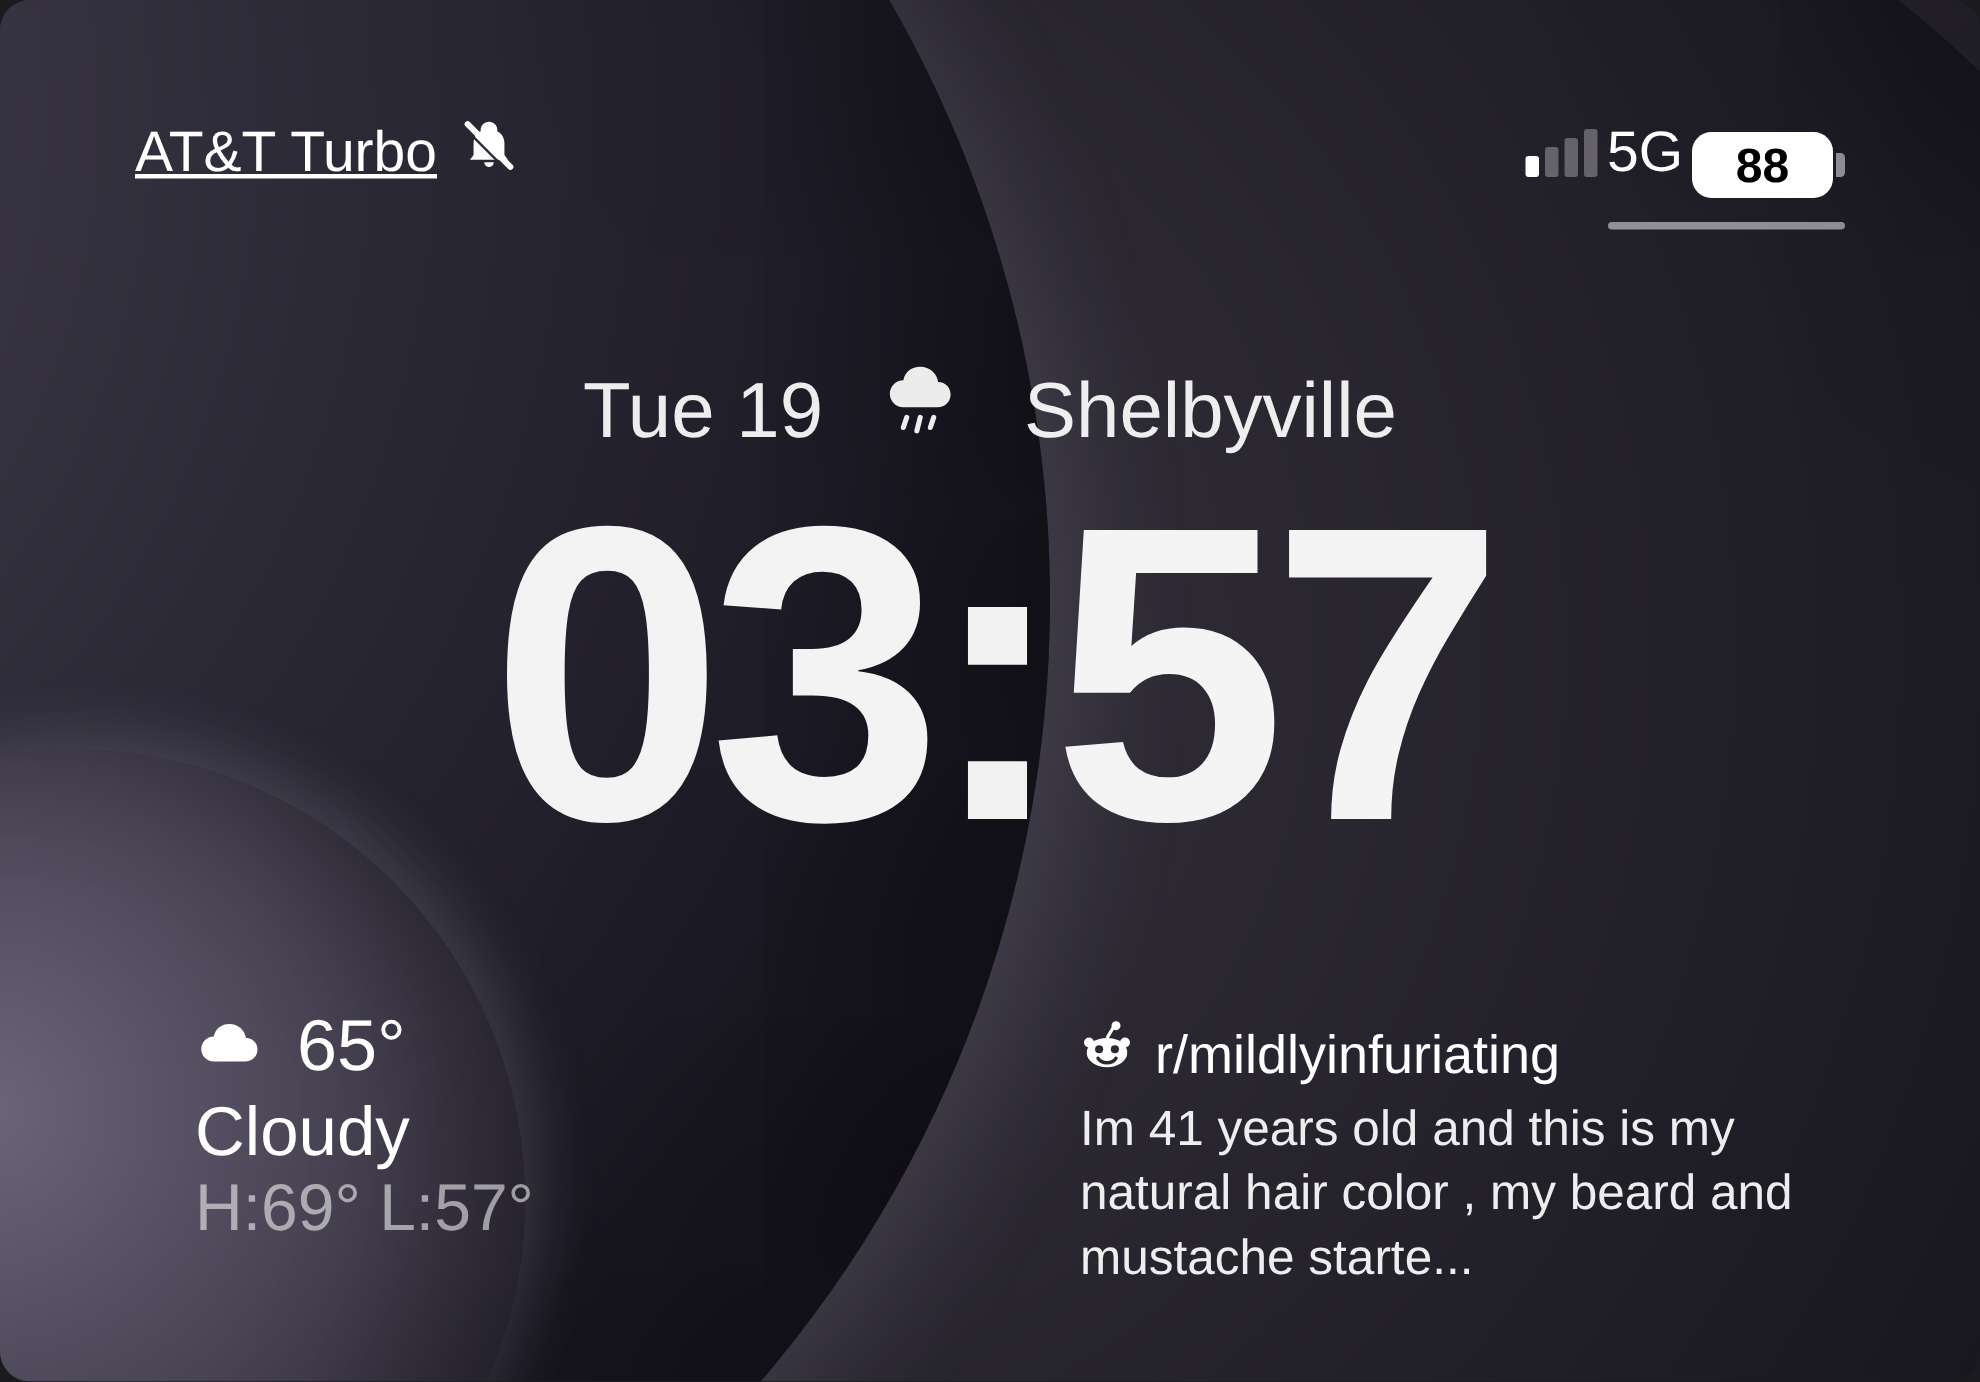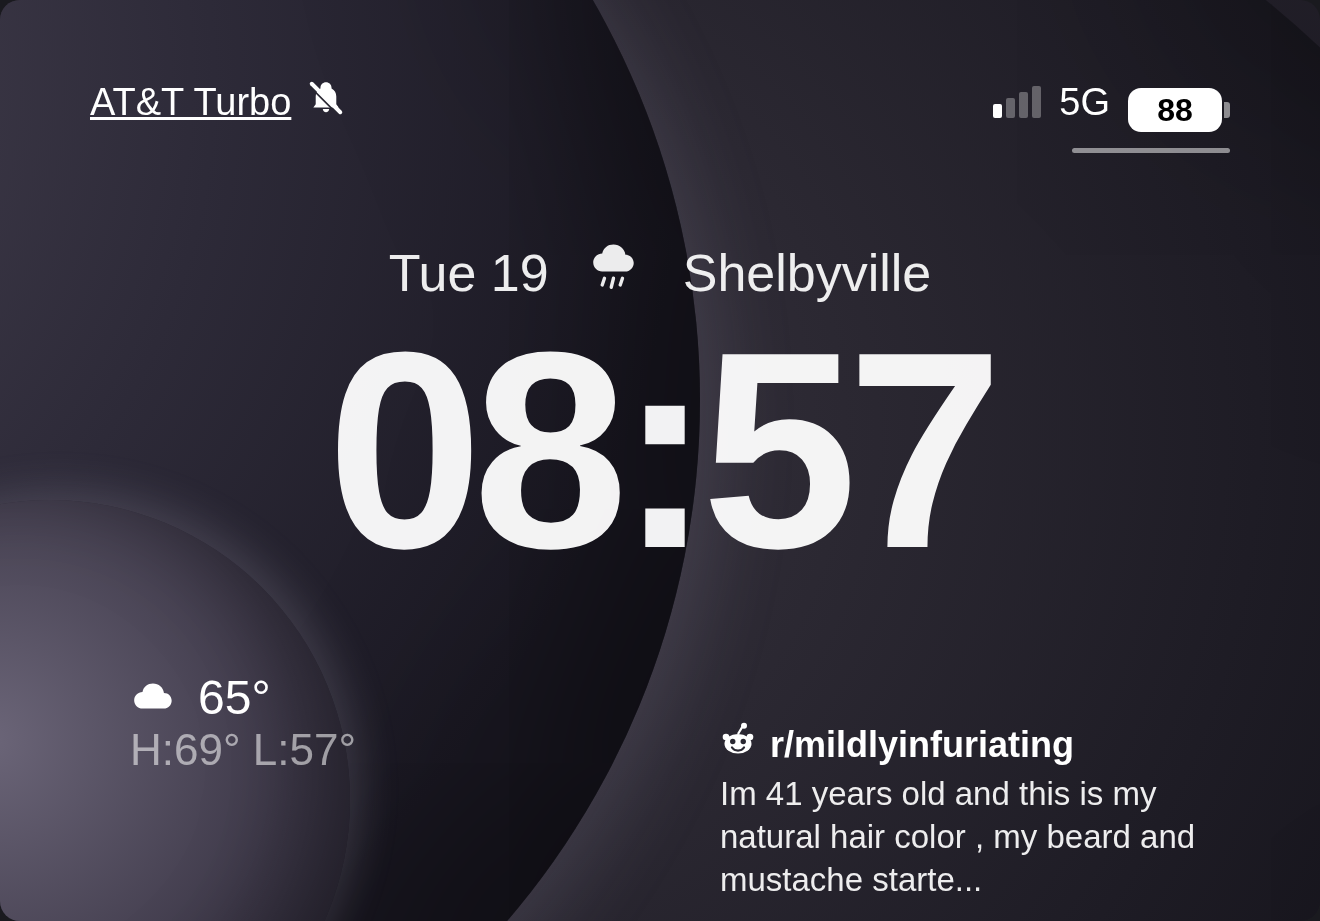--- a/index.html
+++ b/index.html
@@ -83,21 +83,21 @@
       display: flex;
       align-items: center;
       gap: 16px;
       font-size: 38px;
       font-weight: 500;
       text-decoration: underline;
     }
     .status-right {
       display: flex;
       align-items: center;
-      gap: 18px;
+      gap: 6px;
     }
     .signal-bars {
       display: flex;
       align-items: flex-end;
       gap: 4px;
       height: 32px;
     }
     .signal-bar {
       width: 9px;
       border-radius: 2px;
@@ -197,22 +197,21 @@
       left: 720px;
       top: 680px;
       width: 500px;
       color: #fff;
     }
     .reddit-header {
       display: flex;
       align-items: center;
       gap: 14px;
       font-size: 36px;
-      font-weight: 700;
-      margin-top: 42px;
+      font-weight: 400;
     }
     .reddit-body {
       font-size: 33px;
       font-weight: 400;
       line-height: 1.3;
       margin-top: 6px;
       color: rgba(255,255,255,0.92);
     }
     .icon-svg {
       display: inline-block;
@@ -263,31 +262,32 @@
     <svg width="54" height="54" viewBox="0 0 24 24" fill="rgba(255,255,255,0.92)">
       <path d="M6 14C3.8 14 2 12.2 2 10C2 7.8 3.8 6 6 6C6.5 3.5 8.5 2 11 2C13.8 2 16 4 16.3 6.5C18.5 6.5 20 8.2 20 10.2C20 12.3 18.3 14 16.2 14H6Z"></path>
       <line x1="7" y1="17" x2="6" y2="20" stroke="rgba(255,255,255,0.92)" stroke-width="1.5" stroke-linecap="round"></line>
       <line x1="11" y1="17" x2="10" y2="21" stroke="rgba(255,255,255,0.92)" stroke-width="1.5" stroke-linecap="round"></line>
       <line x1="15" y1="17" x2="14" y2="20" stroke="rgba(255,255,255,0.92)" stroke-width="1.5" stroke-linecap="round"></line>
     </svg>
   </span>
   <span>Shelbyville</span>
 </div>
 
-<div class="clock">08:57</div>
+<div class="clock">03:57</div>
 
 <div class="weather-widget">
   <div class="weather-temp-row">
     <span class="icon-svg">
       <svg width="50" height="40" viewBox="0 0 24 18" fill="#fff">
         <path d="M6 16C3.8 16 2 14.2 2 12C2 9.8 3.8 8 6 8C6.5 5.5 8.5 4 11 4C13.8 4 16 6 16.3 8.5C18.5 8.5 20 10.2 20 12.2C20 14.3 18.3 16 16.2 16H6Z"></path>
       </svg>
     </span>
     <span>65°</span>
   </div>
+  <div class="weather-condition">Cloudy</div>
   <div class="weather-range">H:69° L:57°</div>
 </div>
 
 <div class="reddit-widget">
   <div class="reddit-header">
     <span class="icon-svg">
       <svg width="36" height="36" viewBox="0 0 24 24" fill="#fff">
         <circle cx="12" cy="14" r="8" fill="none" stroke="#fff" stroke-width="0"></circle>
         <ellipse cx="12" cy="14.5" rx="9" ry="6.5" fill="#fff"></ellipse>
         <circle cx="8.5" cy="13" r="1.8" fill="#2a2832"></circle>

